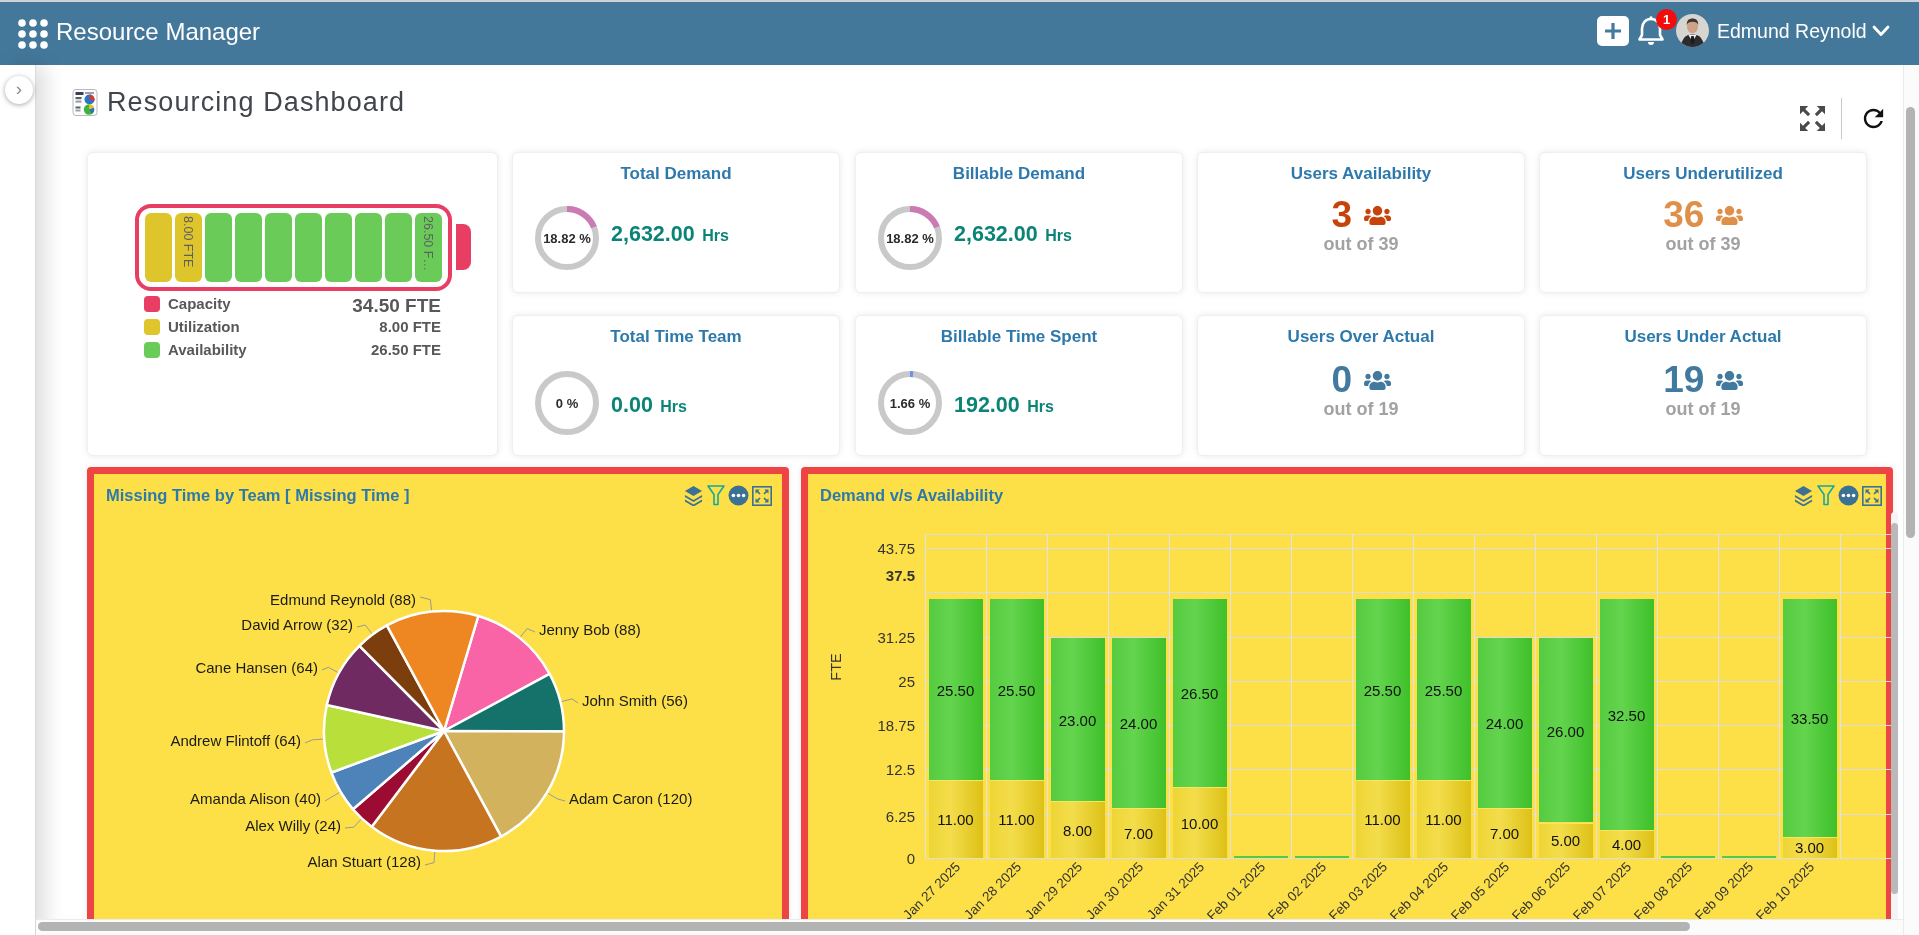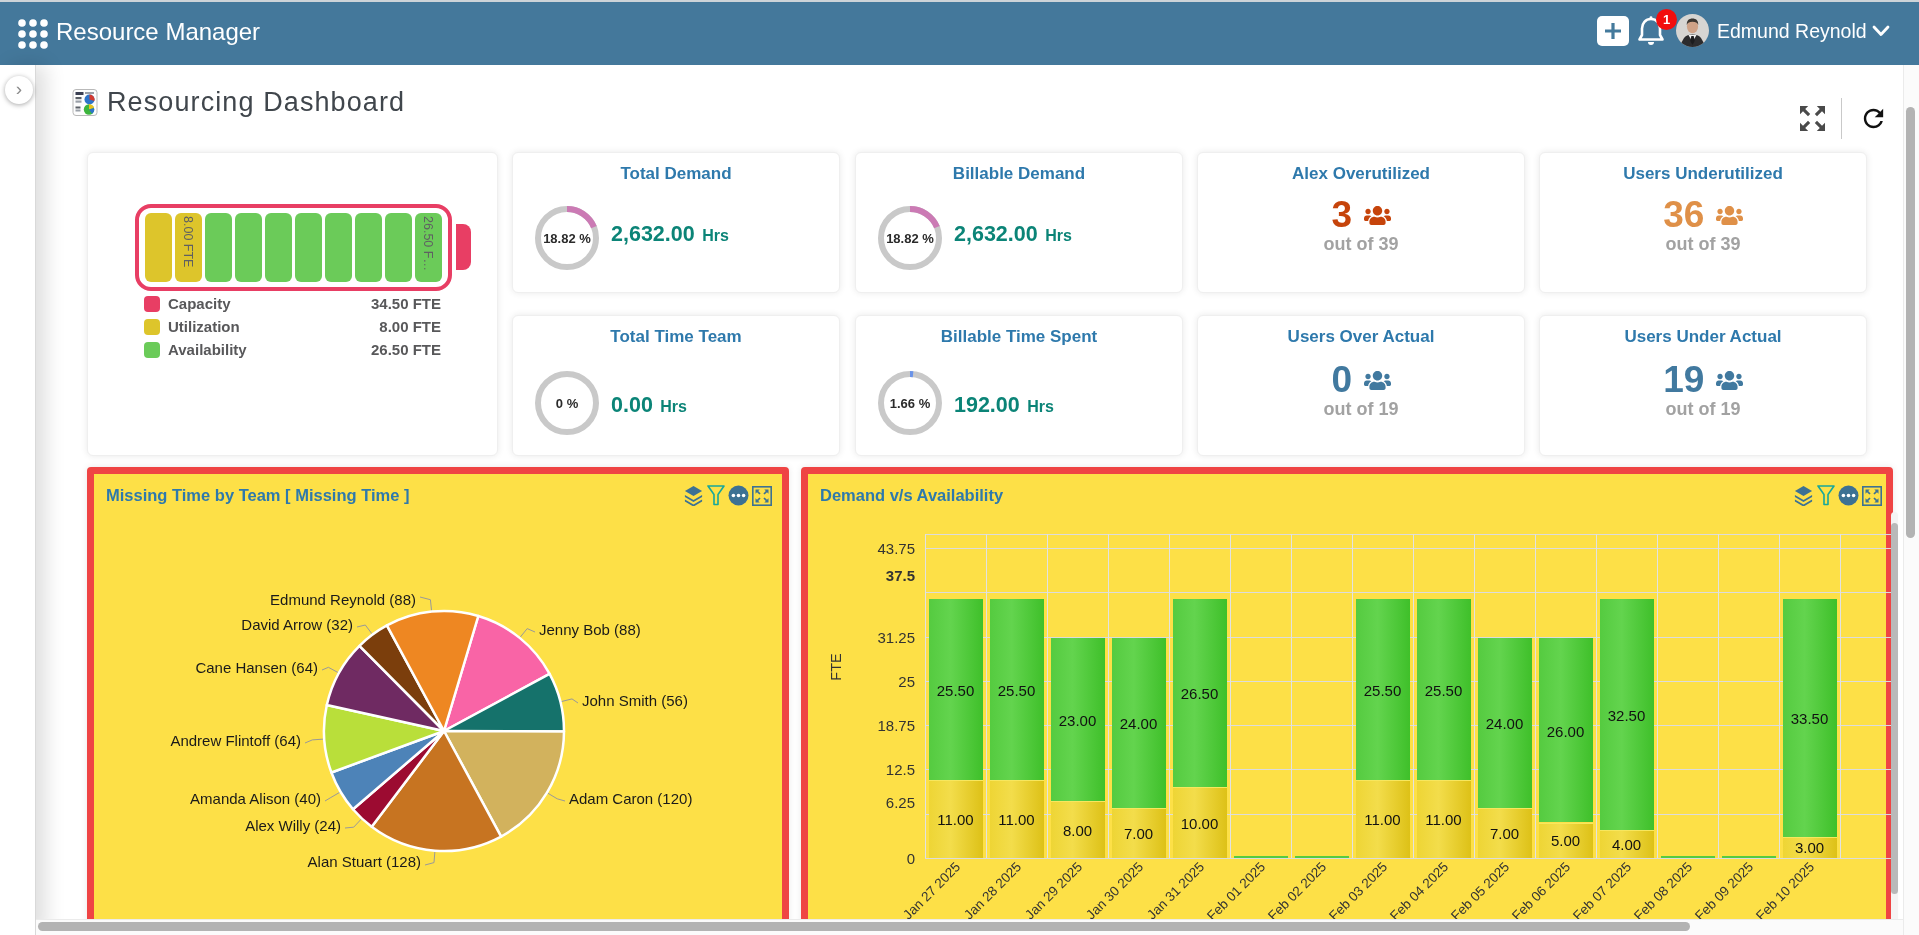--- a/index.html
+++ b/index.html
@@ -125,21 +125,21 @@
     <div style="flex:1;background:#6bcb59;border-radius:6px;"></div>
     <div style="flex:1;background:#6bcb59;border-radius:6px;"></div>
     <div style="flex:1;background:#6bcb59;border-radius:6px;"></div>
     <div style="flex:1;background:#6bcb59;border-radius:6px;overflow:hidden;">
         <div style="writing-mode:vertical-rl;font-size:12.5px;color:#5f6062;padding-top:3px;margin-left:6px;white-space:nowrap;">26.50 F…</div>
       </div>
   </div>
   <div class="abs" style="left:368px;top:71px;width:15px;height:46px;background:#e83e64;border-radius:0 8px 8px 0;"></div>
   <div class="abs" style="left:56px;top:143px;width:16px;height:16px;background:#e83e64;border-radius:4px;"></div>
   <div class="abs" style="left:80px;top:142px;font-size:15px;font-weight:bold;color:#58585a;">Capacity</div>
-  <div class="abs" style="left:203px;top:142px;width:150px;text-align:right;font-size:15px;font-weight:bold;color:#58585a;">34.50 FTE</div>
+  <div class="abs" style="left:203px;top:142px;width:150px;text-align:right;font-size:19px;font-weight:bold;color:#58585a;">34.50 FTE</div>
   <div class="abs" style="left:56px;top:166px;width:16px;height:16px;background:#ddc52b;border-radius:4px;"></div>
   <div class="abs" style="left:80px;top:165px;font-size:15px;font-weight:bold;color:#58585a;">Utilization</div>
   <div class="abs" style="left:203px;top:165px;width:150px;text-align:right;font-size:15px;font-weight:bold;color:#58585a;">8.00 FTE</div>
   <div class="abs" style="left:56px;top:189px;width:16px;height:16px;background:#6bcb59;border-radius:4px;"></div>
   <div class="abs" style="left:80px;top:188px;font-size:15px;font-weight:bold;color:#58585a;">Availability</div>
   <div class="abs" style="left:203px;top:188px;width:150px;text-align:right;font-size:15px;font-weight:bold;color:#58585a;">26.50 FTE</div>
 </div>
 
 <div class="card" style="left:512px;top:152px;width:328px;height:141px;">
   <div class="ctitle">Total Demand</div>
@@ -155,21 +155,21 @@
   <div class="ctitle">Billable Demand</div>
   <svg class="abs" style="left:22px;top:53px" width="64" height="64" viewBox="0 0 64 64">
     <circle cx="32" cy="32" r="29" fill="none" stroke="#c9c9c9" stroke-width="6"></circle>
     <circle cx="32" cy="32" r="29" fill="none" stroke="#cb7ab4" stroke-width="6" stroke-dasharray="34.3 148" transform="rotate(-90 32 32)"></circle>
   </svg>
   <div class="pct" style="left:22px;top:78px;">18.82 %</div>
   <div class="abs" style="left:98px;top:69px;"><span class="bignum">2,632.00</span> <span class="hrs">Hrs</span></div>
 </div>
 
 <div class="card" style="left:1197px;top:152px;width:328px;height:141px;">
-  <div class="ctitle">Alex Overutilized</div>
+  <div class="ctitle">Users Availability</div>
   <div class="usersrow" style="top:41px;">
     <span style="font-size:37px;font-weight:bold;color:#c6440b;vertical-align:middle;">3</span>
     <svg width="27" height="23" viewBox="0 0 640 512" style="vertical-align:middle;margin-left:7px;">
       <path fill="#c6440b" d="M96 224c35.3 0 64-28.7 64-64s-28.7-64-64-64-64 28.7-64 64 28.7 64 64 64zm448 0c35.3 0 64-28.7 64-64s-28.7-64-64-64-64 28.7-64 64 28.7 64 64 64zm32 32h-64c-17.6 0-33.5 7.1-45.1 18.6 40.3 22.1 68.9 62 75.1 109.4h66c17.7 0 32-14.3 32-32v-32c0-35.3-28.7-64-64-64zm-256 0c61.9 0 112-50.1 112-112S381.9 32 320 32 208 82.1 208 144s50.1 112 112 112zm76.8 32h-8.3c-20.8 10-43.9 16-68.5 16s-47.6-6-68.5-16h-8.3C179.6 288 128 339.6 128 403.2V432c0 26.5 21.5 48 48 48h288c26.5 0 48-21.5 48-48v-28.8c0-63.6-51.6-115.2-115.2-115.2zm-223.7-13.4C161.5 263.1 145.6 256 128 256H64c-35.3 0-64 28.7-64 64v32c0 17.7 14.3 32 32 32h65.9c6.3-47.4 34.9-87.3 75.2-109.4z"></path>
     </svg>
   </div>
   <div class="outof" style="top:81px;">out of 39</div>
 </div>
 
 <div class="card" style="left:1539px;top:152px;width:328px;height:141px;">
@@ -321,21 +321,21 @@
           <path d="M16.5 3.5 v4.2 l-1.5 -1.5 l-2.4 2.4 l-1.2 -1.2 l2.4 -2.4 l-1.5 -1.5 Z"></path>
           <path d="M3.5 16.5 v-4.2 l1.5 1.5 l2.4 -2.4 l1.2 1.2 l-2.4 2.4 l1.5 1.5 Z"></path>
           <path d="M16.5 16.5 h-4.2 l1.5 -1.5 l-2.4 -2.4 l1.2 -1.2 l2.4 2.4 l1.5 -1.5 Z"></path>
         </g>
       </svg>
   </div>
   <div class="abs" style="left:14px;top:185px;font-size:14.5px;color:#333;transform:rotate(-90deg);">FTE</div>
   <div class="hgrid" style="left:117px;top:384.0px;width:966px;"></div>
   <div class="ylab" style="left:47px;top:376.0px;">0</div>
   <div class="hgrid" style="left:117px;top:339.7px;width:966px;"></div>
-  <div class="ylab" style="left:47px;top:320px;">6.25</div>
+  <div class="ylab" style="left:47px;top:334px;">6.25</div>
   <div class="hgrid" style="left:117px;top:295.4px;width:966px;"></div>
   <div class="ylab" style="left:47px;top:287.4px;">12.5</div>
   <div class="hgrid" style="left:117px;top:251.1px;width:966px;"></div>
   <div class="ylab" style="left:47px;top:243.1px;">18.75</div>
   <div class="hgrid" style="left:117px;top:206.9px;width:966px;"></div>
   <div class="ylab" style="left:47px;top:198.9px;">25</div>
   <div class="hgrid" style="left:117px;top:162.6px;width:966px;"></div>
   <div class="ylab" style="left:47px;top:154.6px;">31.25</div>
   <div class="hgrid" style="left:117px;top:118.3px;width:966px;"></div>
   <div class="ylab" style="left:47px;top:93px;font-weight:bold;">37.5</div>

